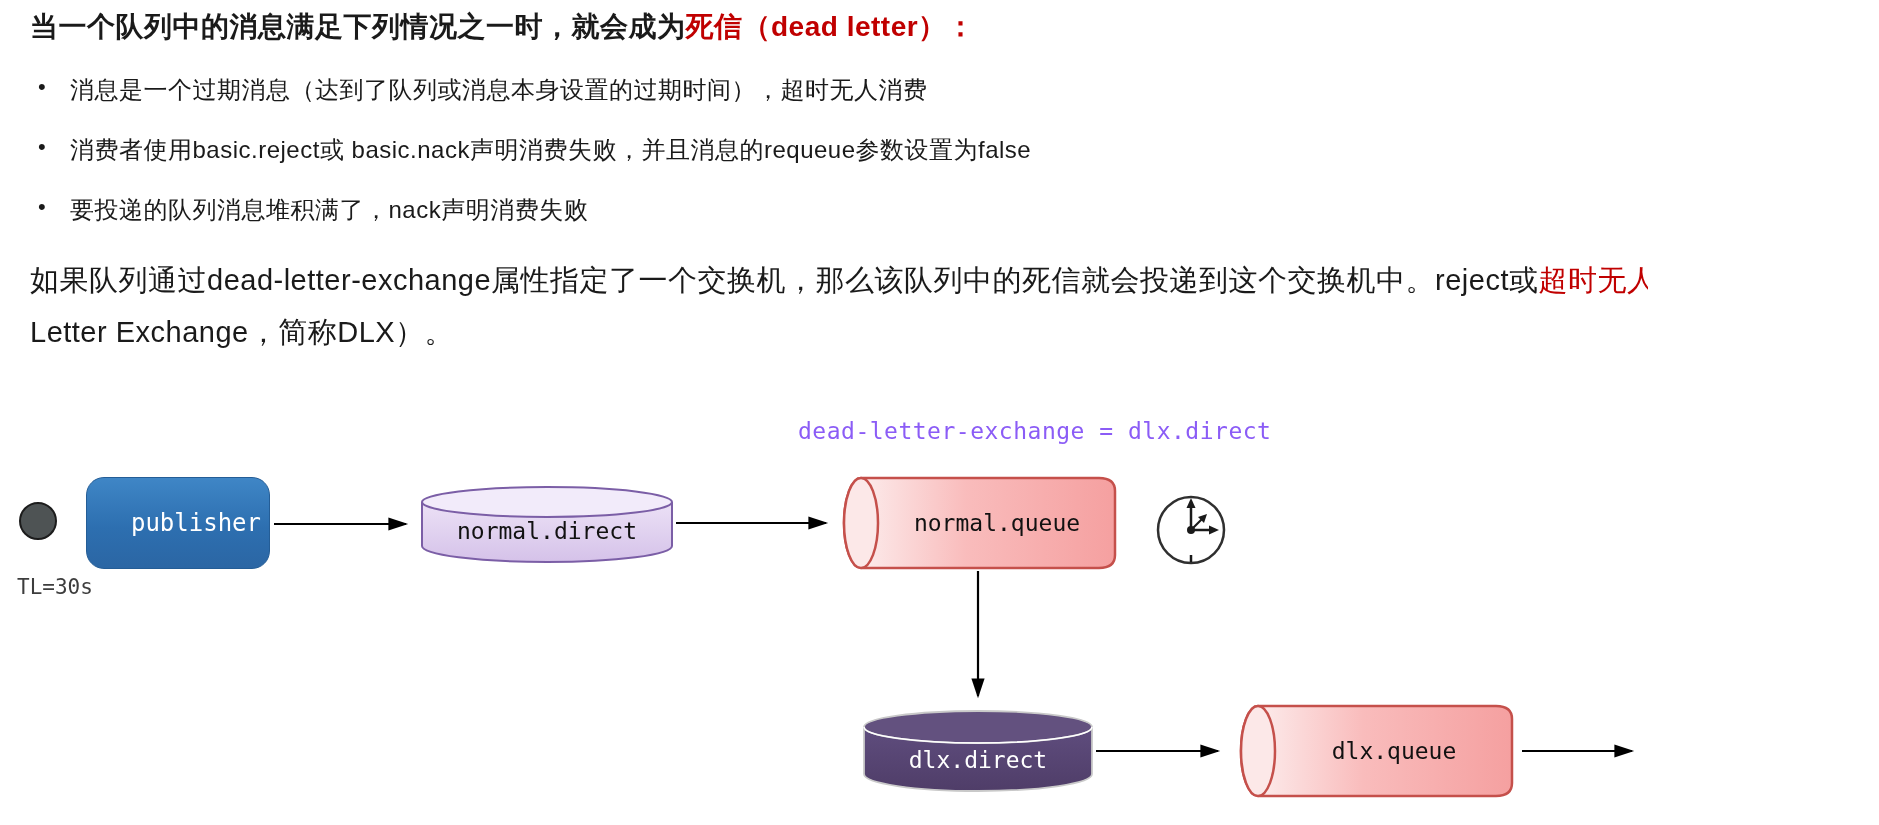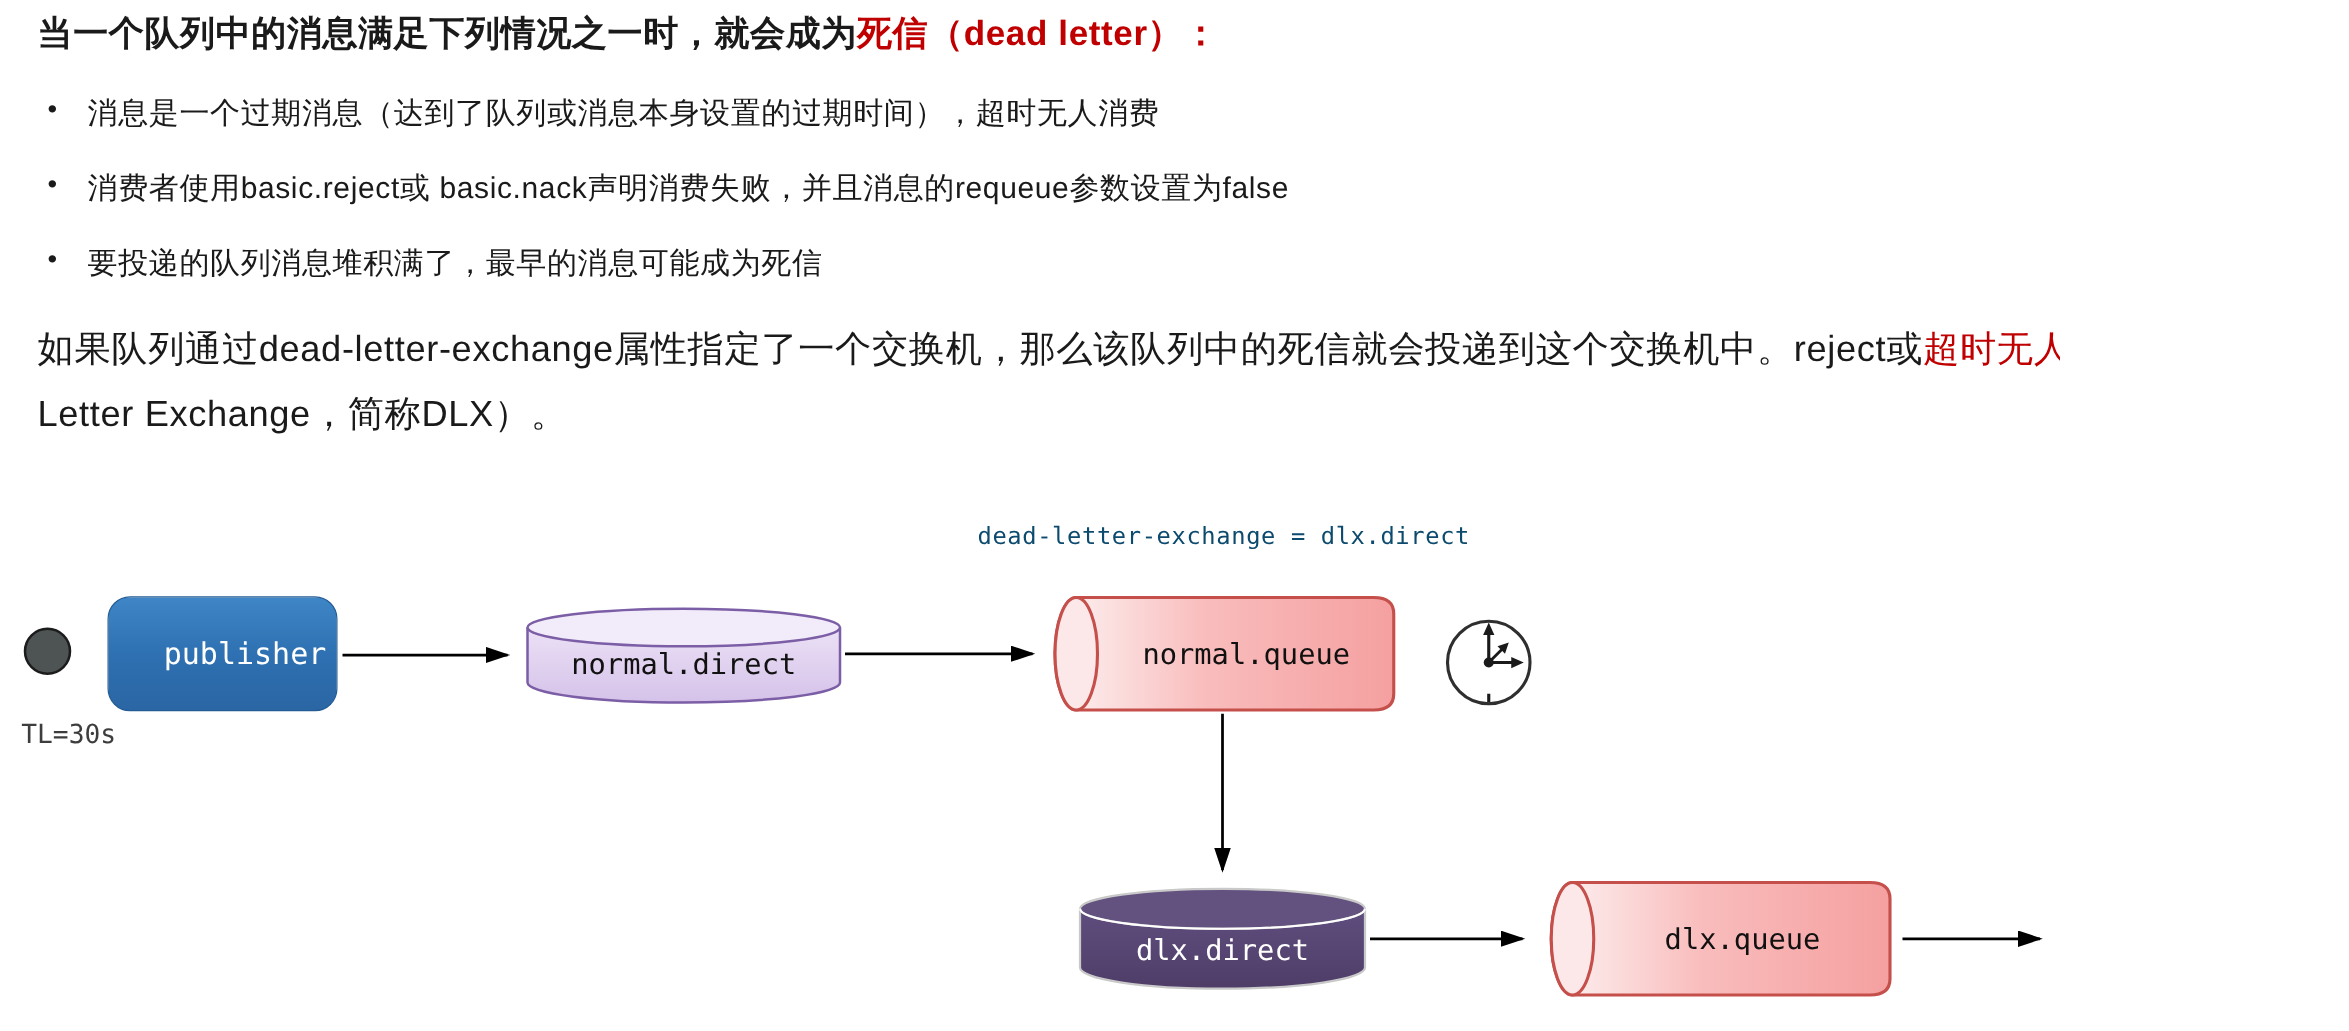--- a/index.html
+++ b/index.html
@@ -32,22 +32,22 @@
   }
   .para{
     font-size:29px;
     line-height:52px;
     margin:8px 0 0 0;
     letter-spacing:.5px;
   }
 
   
   .annotation{
-    position:absolute;left:782px;top:418px;
-    font-size:19px;color:#0c4a6e;letter-spacing:.5px;
+    position:absolute;left:798px;top:418px;
+    font-size:23px;color:#8b5cf6;letter-spacing:.5px;
   }
   .ttl-dot{
     position:absolute;left:19px;top:502px;width:38px;height:38px;
     border-radius:50%;
     background:#4e5354;
     border:2px solid #1c1c1c;
     box-sizing:border-box;
   }
   .ttl-label{
     position:absolute;left:17px;top:575px;
@@ -82,21 +82,21 @@
 </head>
 <body>
 
 <div class="page">
 
   <div class="text-block">
     <div class="title"><span>当一个队列中的消息满足下列情况之一时，就会成为</span><span class="red">死信（dead letter）：</span></div>
     <ul class="bullets">
       <li><span>消息是一个过期消息（达到了队列或消息本身设置的过期时间），超时无人消费</span></li>
       <li><span>消费者使用basic.reject或 basic.nack声明消费失败，并且消息的requeue参数设置为false</span></li>
-      <li><span>要投递的队列消息堆积满了，最早的消息可能成为死信</span></li>
+      <li><span>要投递的队列消息堆积满了，nack声明消费失败</span></li>
     </ul>
     <p class="para"><span>如果队列通过dead-letter-exchange属性指定了一个交换机，那么该队列中的死信就会投递到这个交换机中。reject或</span><span class="red">超时无人消费</span><span>（Dead Letter Exchange，简称DLX）。</span></p>
   </div>
 
   <div class="annotation mono">dead-letter-exchange = dlx.direct</div>
 
   <svg class="arrows" width="1879" height="825">
     <defs>
       <marker id="arr" markerWidth="10" markerHeight="8" refX="8" refY="3" orient="auto" markerUnits="strokeWidth">
         <path d="M0,0 L9,3 L0,6 Z" fill="#000"></path>

